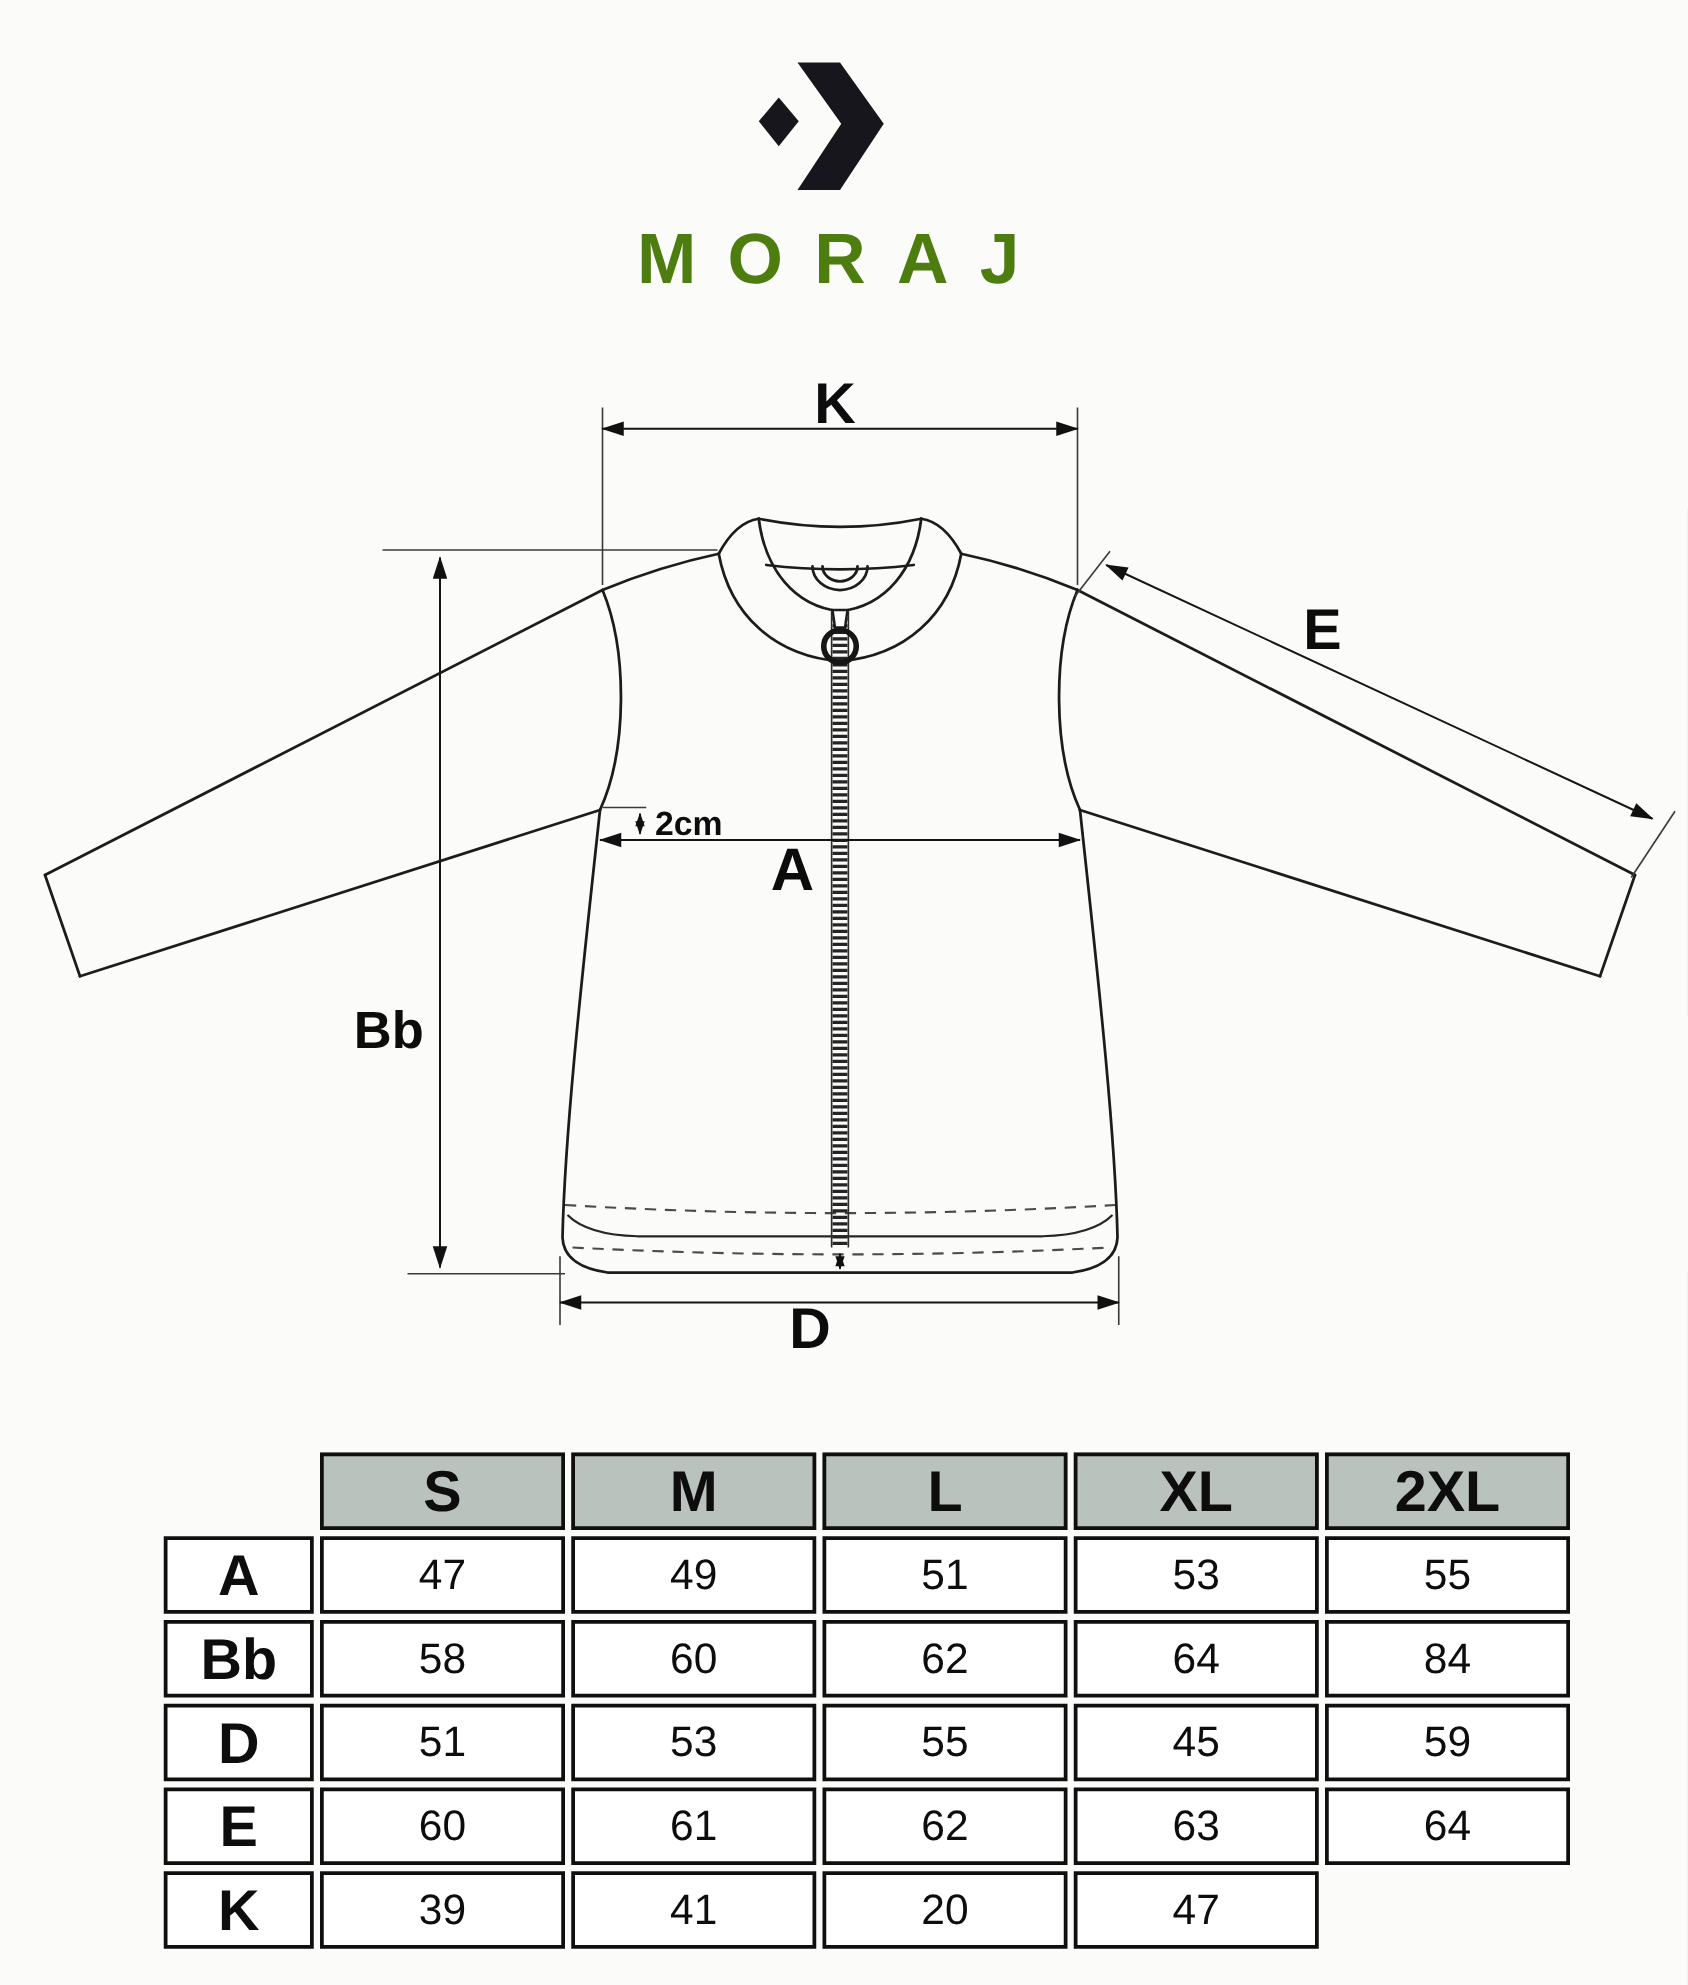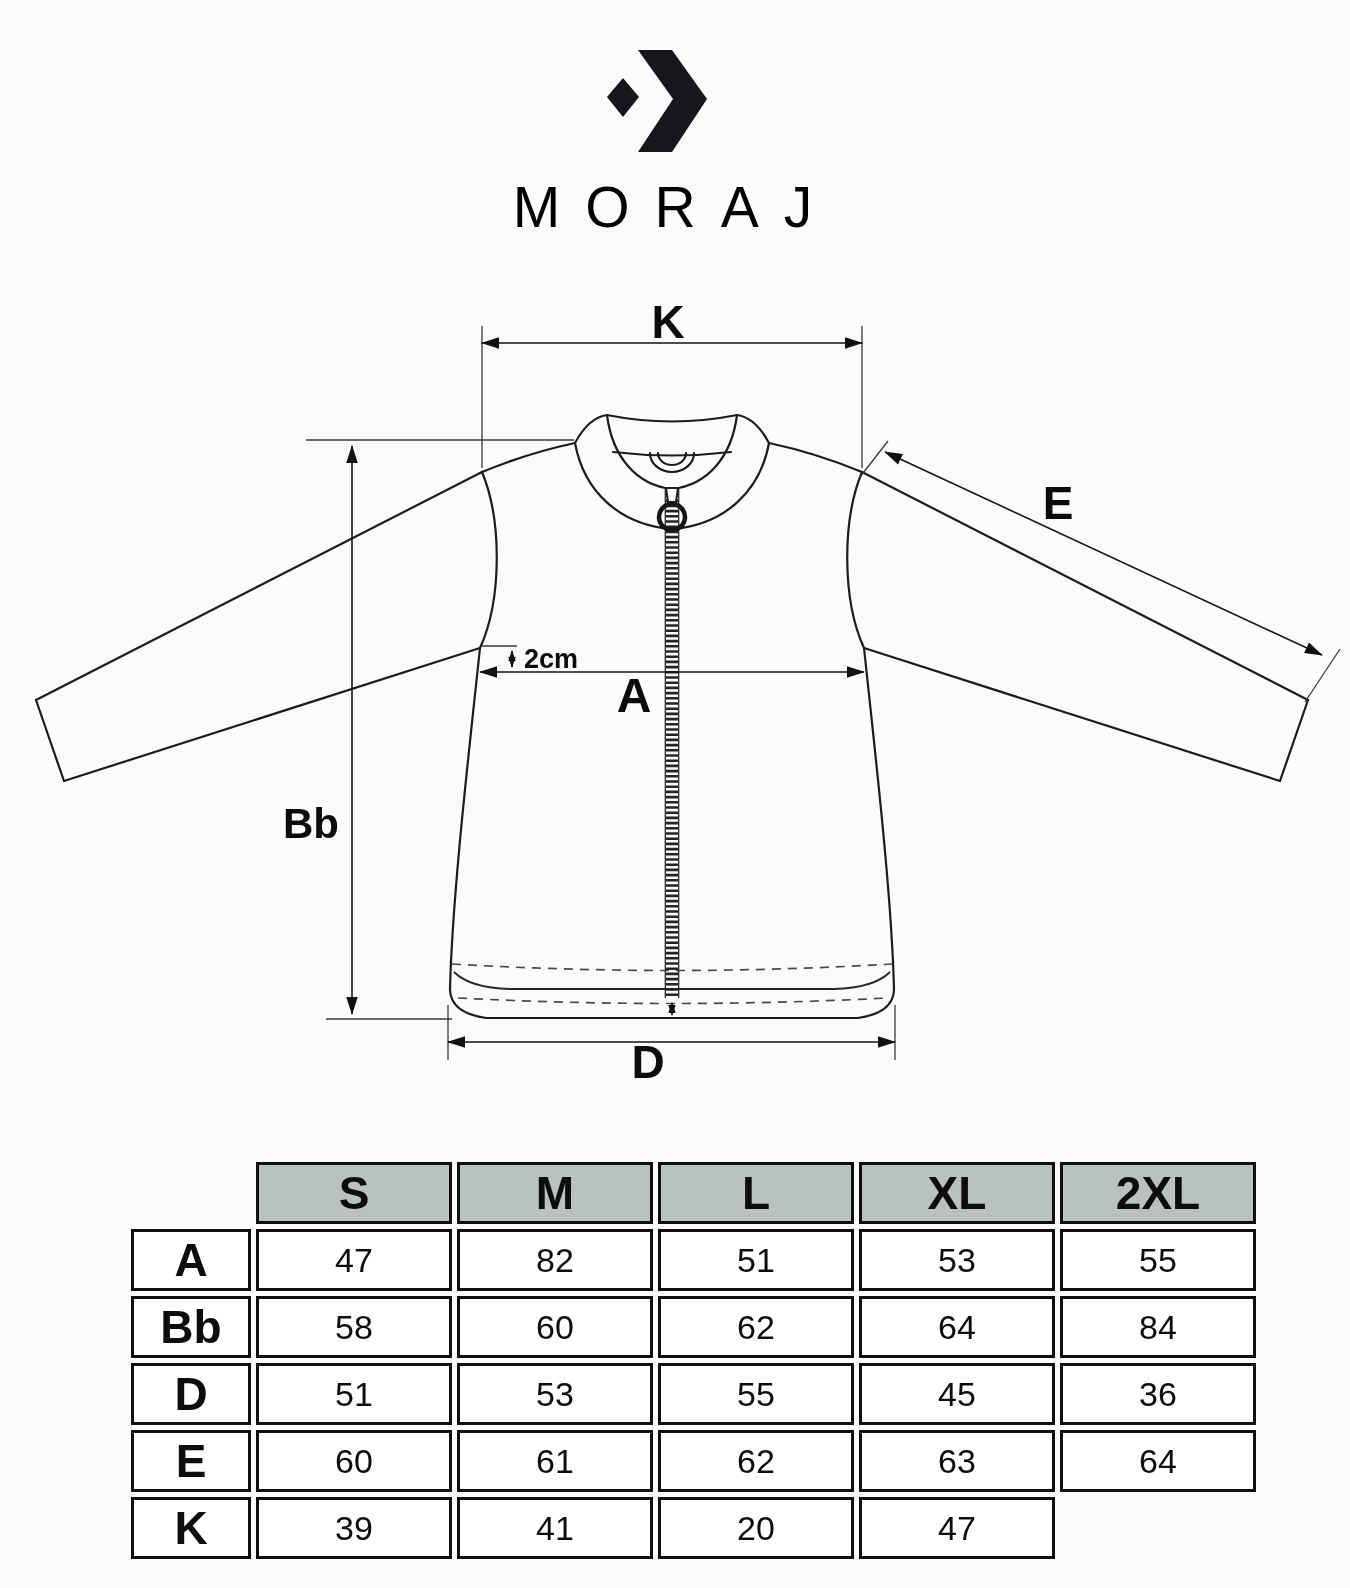--- a/index.html
+++ b/index.html
@@ -7,22 +7,22 @@
     position:relative;width:1350px;height:1588px;margin:0 auto;
     background:#fbfbfa;overflow:hidden;
     font-family:"Liberation Sans",sans-serif;color:#0d0d0d;
   }
   .diagram-svg{position:absolute;left:0;top:0;width:1350px;height:1588px;}
 
   
   .brand-name{
     position:absolute;left:0;right:0;top:174px;
     text-align:center;
-    font-size:57px;font-weight:400;letter-spacing:25px;
-    color:#000000;
+    font-size:57px;font-weight:700;letter-spacing:25px;
+    color:#4d7c0f;
   }
 
   
   .outline{fill:none;stroke:#1c1c1c;stroke-width:2.2;stroke-linejoin:round;stroke-linecap:round;}
   .hemline{fill:none;stroke:#262626;stroke-width:1.8;}
   .stitch{fill:none;stroke:#4a4a4a;stroke-width:1.7;stroke-dasharray:9 7;}
   .dim{fill:none;stroke:#151515;stroke-width:1.6;}
   .dim-thin{fill:none;stroke:#3a3a3a;stroke-width:1.3;}
   .dim-label{font-family:"Liberation Sans",sans-serif;font-weight:700;fill:#0c0c0c;}
   .fs46{font-size:46px;} .fs48{font-size:48px;} .fs42{font-size:42px;} .fs27{font-size:27px;}
@@ -151,38 +151,38 @@
   <div class="size-table">
     <div class="cell corner"></div>
     <div class="cell col-head">S</div>
     <div class="cell col-head">M</div>
     <div class="cell col-head">L</div>
     <div class="cell col-head">XL</div>
     <div class="cell col-head">2XL</div>
 
     <div class="cell row-head">A</div>
     <div class="cell">47</div>
-    <div class="cell">82</div>
+    <div class="cell">49</div>
     <div class="cell">51</div>
     <div class="cell">53</div>
     <div class="cell">55</div>
 
     <div class="cell row-head">Bb</div>
     <div class="cell">58</div>
     <div class="cell">60</div>
     <div class="cell">62</div>
     <div class="cell">64</div>
     <div class="cell">84</div>
 
     <div class="cell row-head">D</div>
     <div class="cell">51</div>
     <div class="cell">53</div>
     <div class="cell">55</div>
     <div class="cell">45</div>
-    <div class="cell">36</div>
+    <div class="cell">59</div>
 
     <div class="cell row-head">E</div>
     <div class="cell">60</div>
     <div class="cell">61</div>
     <div class="cell">62</div>
     <div class="cell">63</div>
     <div class="cell">64</div>
 
     <div class="cell row-head">K</div>
     <div class="cell">39</div>

